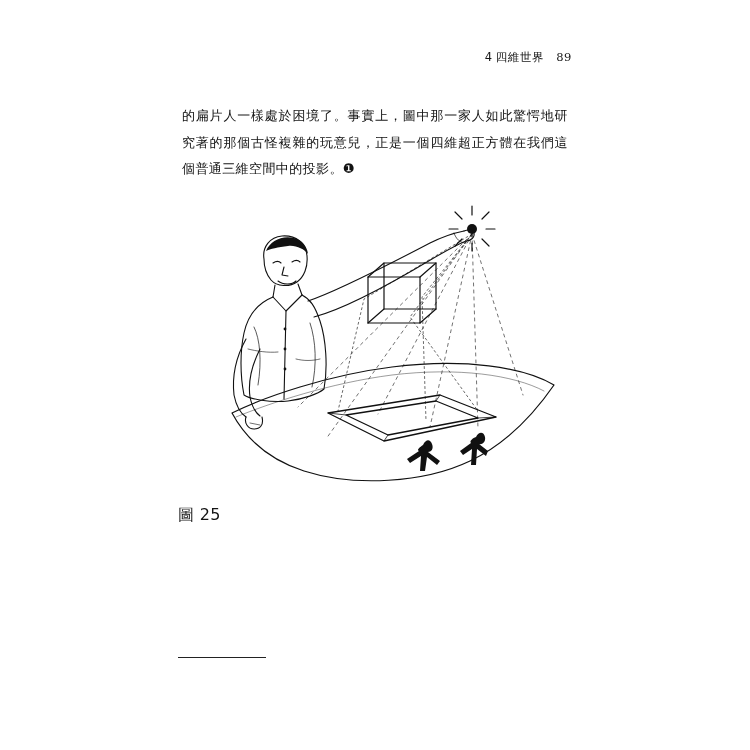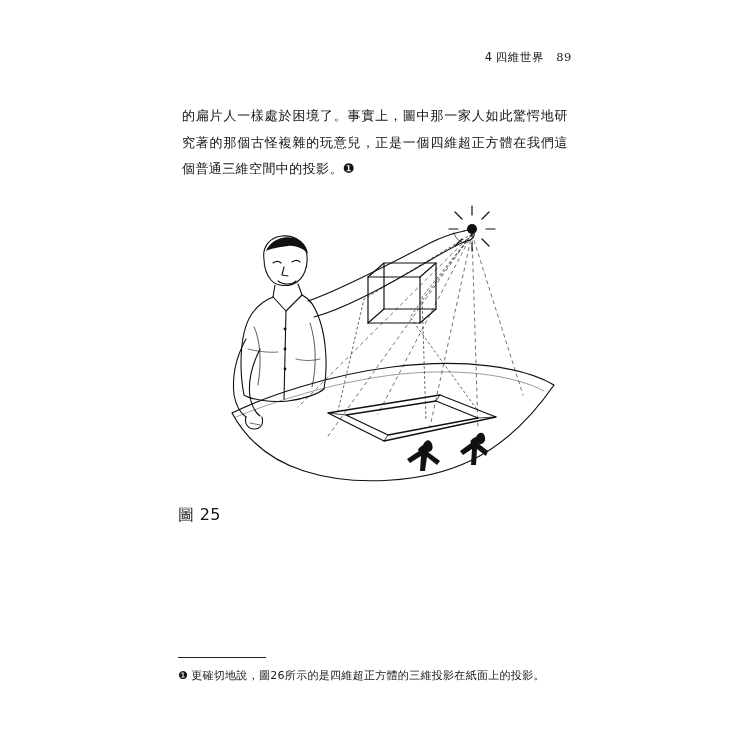--- a/index.html
+++ b/index.html
@@ -219,18 +219,15 @@
 
       <div class="caption">
         <span class="fig-label">圖 25</span>
       </div>
     </div>
 
   </div>
 
   <div class="footnote-area">
     <div class="footnote-rule"></div>
-    <div class="footnote">
-      <span class="fn-num">❶</span><span>更確切地說，圖26所示的是四維超正方體的三維投影在紙面上的投影。</span>
-    </div>
   </div>
 
 </div>
 
 </body></html>

